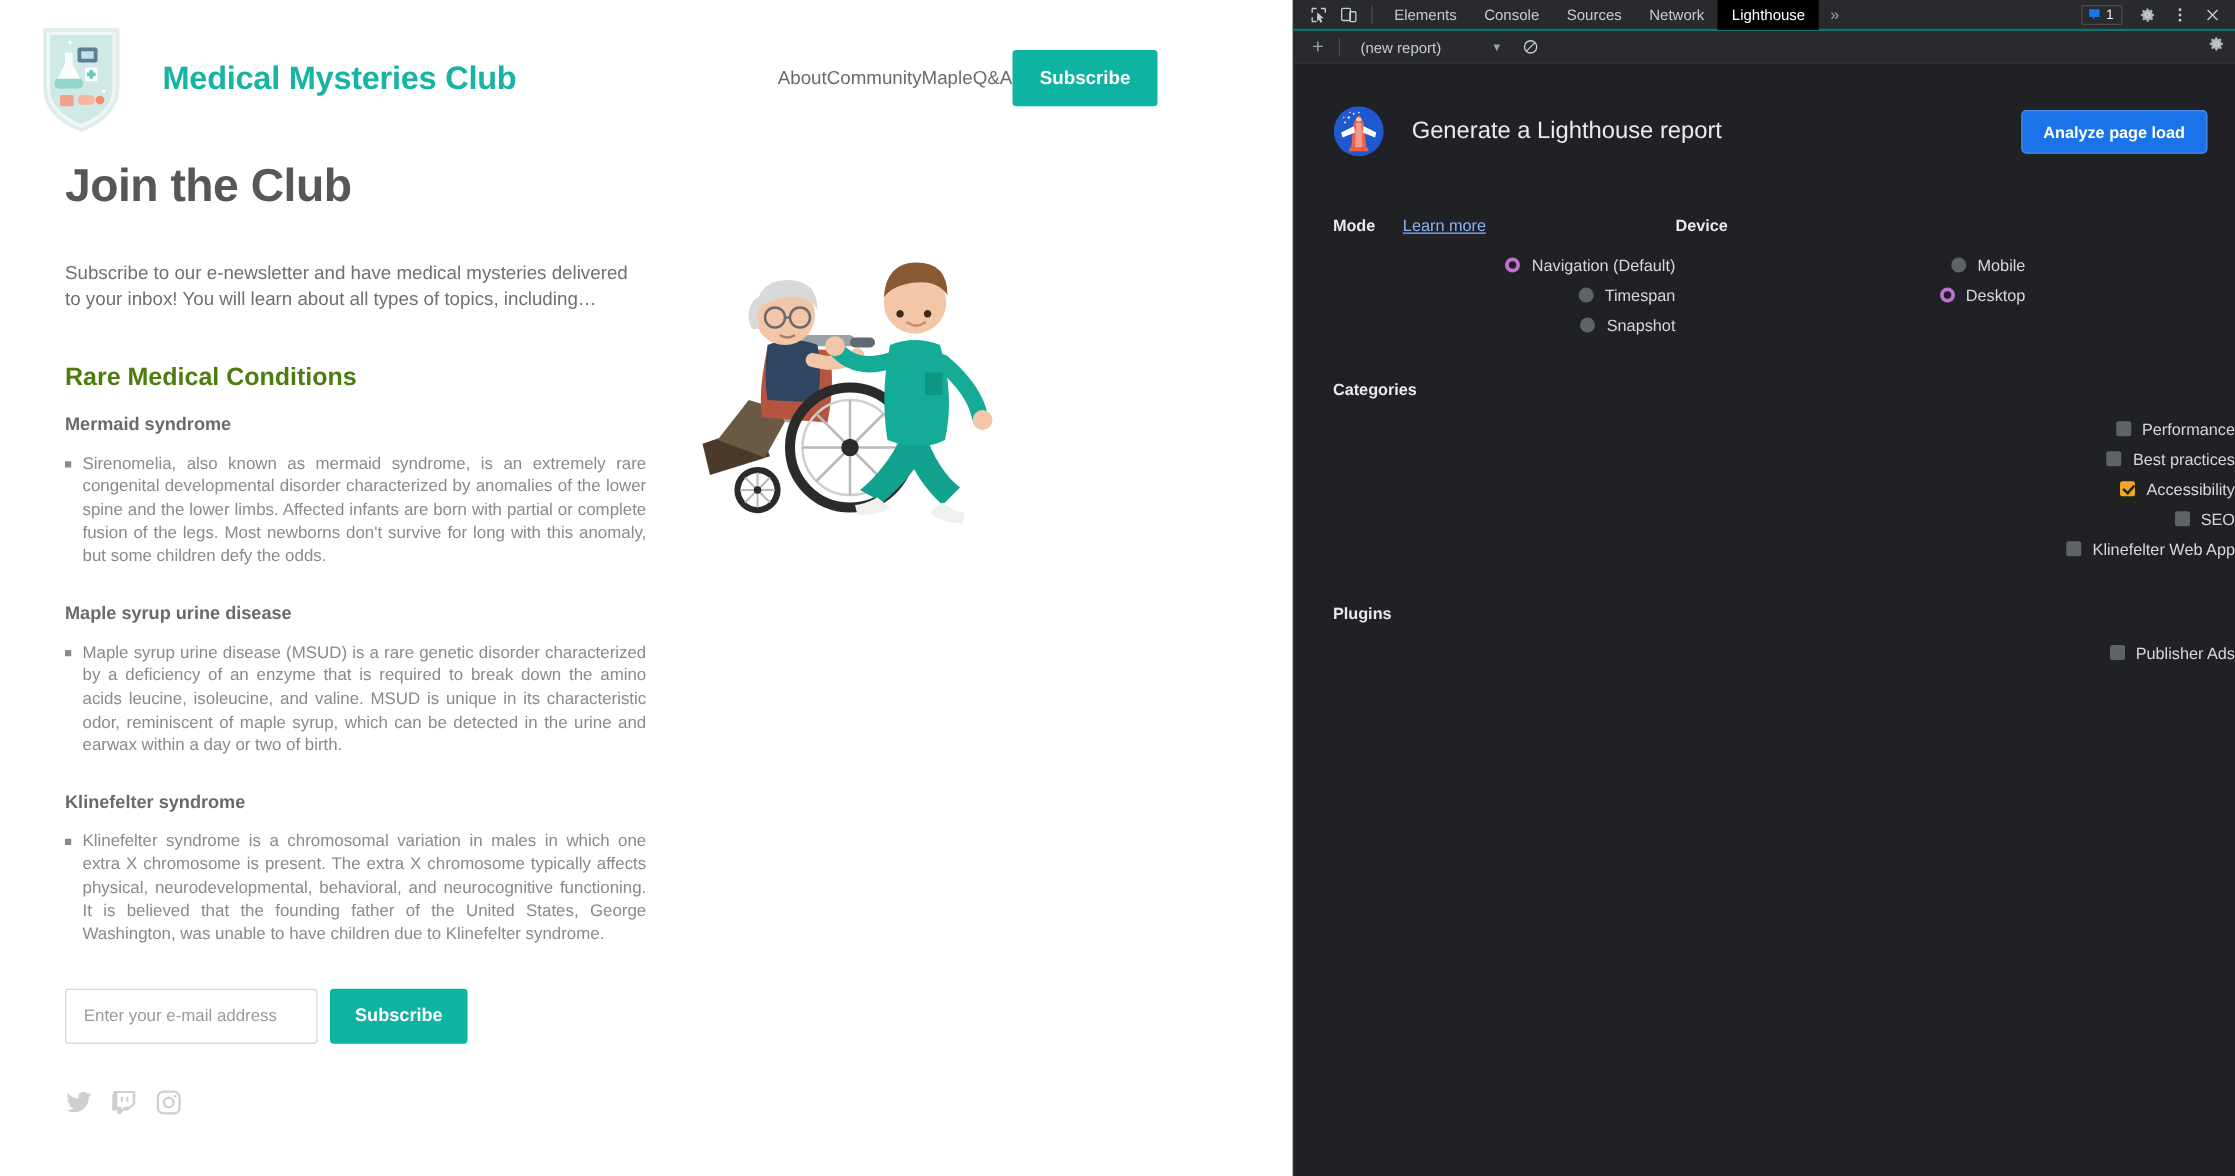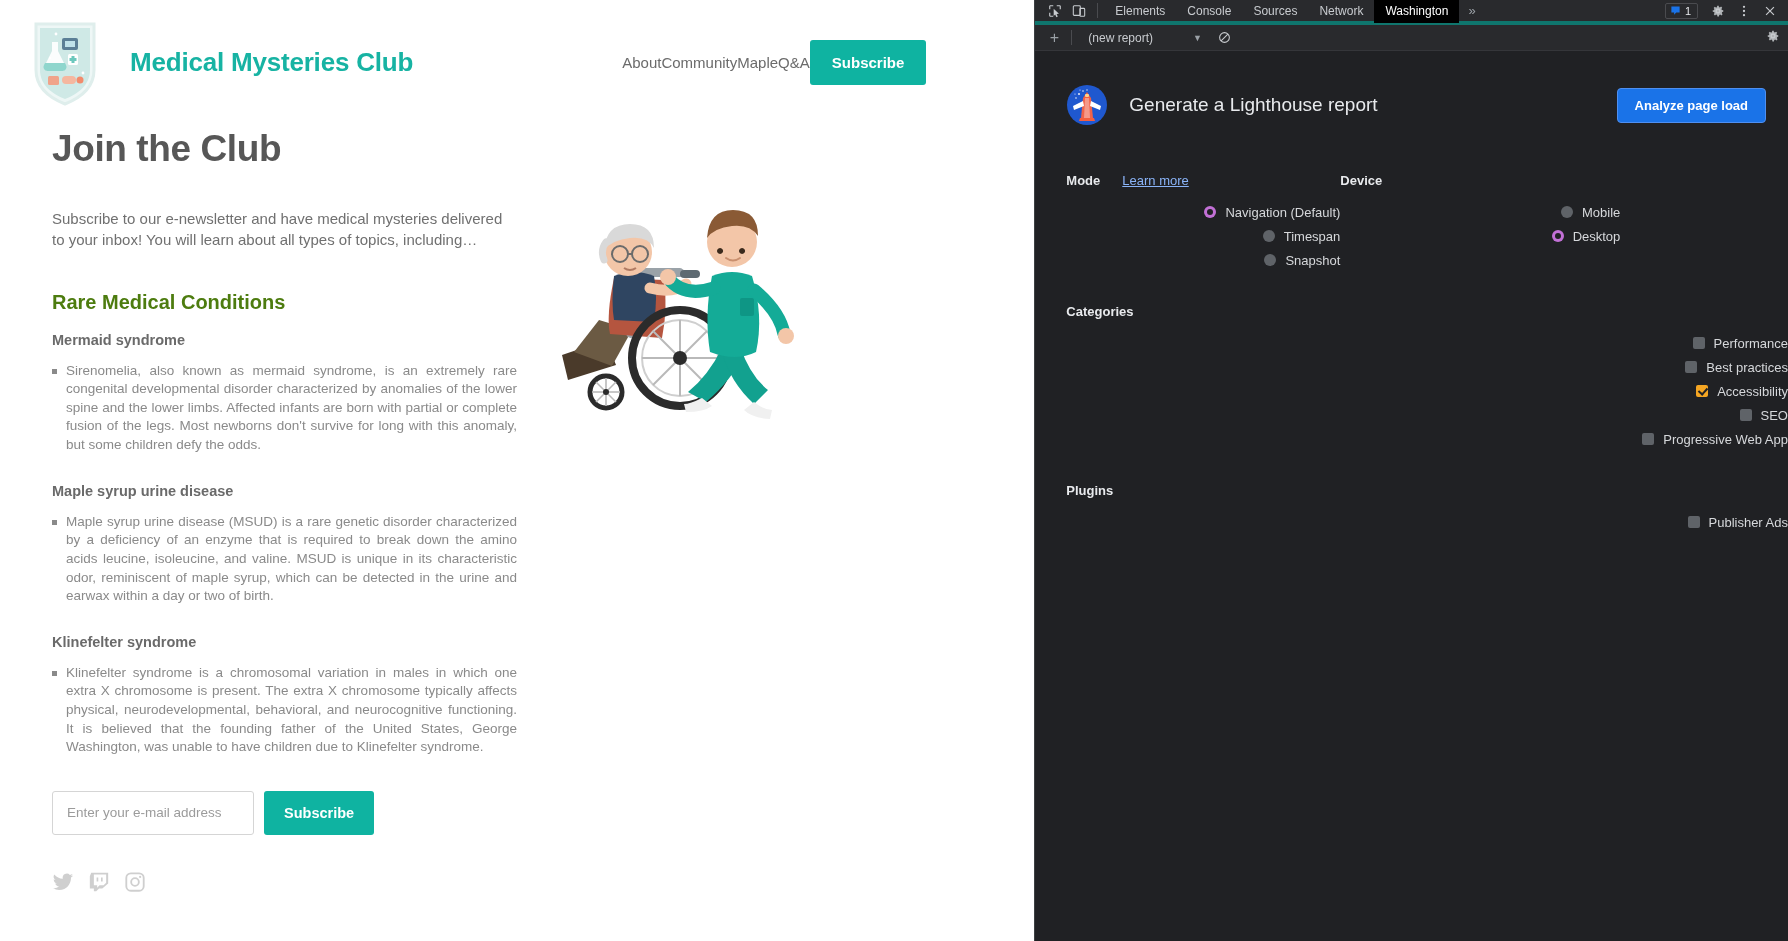--- a/index.html
+++ b/index.html
@@ -61,21 +61,21 @@
   .hero-img { position:absolute; right:190px; top:180px; width:290px; height:250px; }
 
   
   .devtools {
     width:816px; height:941px; background:#202124; color:#e8eaed;
     font-family:"Liberation Sans", sans-serif; display:flex; flex-direction:column;
     border-left:1px solid #3c4043;
   }
   .dt-tabbar {
     height:25px; background:#292a2d; display:flex; align-items:center;
-    border-bottom:4px solid #0f766e; padding-left:8px; flex:0 0 25px;
+    border-bottom:2px solid #0f766e; padding-left:8px; flex:0 0 25px;
   }
   .dt-iconbtn { width:24px; height:24px; display:flex; align-items:center; justify-content:center; cursor:pointer; }
   .dt-iconbtn svg { display:block; }
   .dt-sep { width:1px; height:15px; background:#4a4b4f; margin:0 6px; }
   .dt-tab {
     font-size:12px; color:#c8cbcf; padding:0 11px; height:25px;
     display:flex; align-items:center; cursor:pointer; white-space:nowrap;
   }
   .dt-tab.active { background:#000; color:#fff; }
   .dt-more { font-size:13px; color:#9aa0a6; padding:0 9px; cursor:pointer; }
@@ -301,21 +301,21 @@
         <svg width="14" height="14" viewBox="0 0 16 16" fill="none" stroke="#c8cbcf" stroke-width="1.2">
           <rect x="1.5" y="2" width="8" height="11" rx="1"></rect>
           <rect x="9" y="5" width="5.5" height="9" rx="1"></rect>
         </svg>
       </div>
       <div class="dt-sep"></div>
       <div class="dt-tab">Elements</div>
       <div class="dt-tab">Console</div>
       <div class="dt-tab">Sources</div>
       <div class="dt-tab">Network</div>
-      <div class="dt-tab active">Washington</div>
+      <div class="dt-tab active">Lighthouse</div>
       <div class="dt-more">»</div>
       <div class="dt-right">
         <div class="dt-issues">
           <svg width="11" height="11" viewBox="0 0 16 16" fill="#1a73e8">
             <path d="M2 2h12v9H9l-3 3v-3H2z"></path>
           </svg>
           <span class="count">1</span>
         </div>
         <div class="dt-iconbtn">
           <svg width="14" height="14" viewBox="0 0 16 16" fill="#c8cbcf">
@@ -436,21 +436,21 @@
         <div class="lh-row">
           <span class="cbox on"></span>
           <span class="lbl">Accessibility</span>
         </div>
         <div class="lh-row">
           <span class="cbox"></span>
           <span class="lbl">SEO</span>
         </div>
         <div class="lh-row">
           <span class="cbox"></span>
-          <span class="lbl">Progressive Web App</span>
+          <span class="lbl">Klinefelter Web App</span>
         </div>
       </div>
 
       <div class="lh-section">
         <div class="lh-section-title">Plugins</div>
         <div class="lh-row">
           <span class="cbox"></span>
           <span class="lbl">Publisher Ads</span>
         </div>
       </div>

